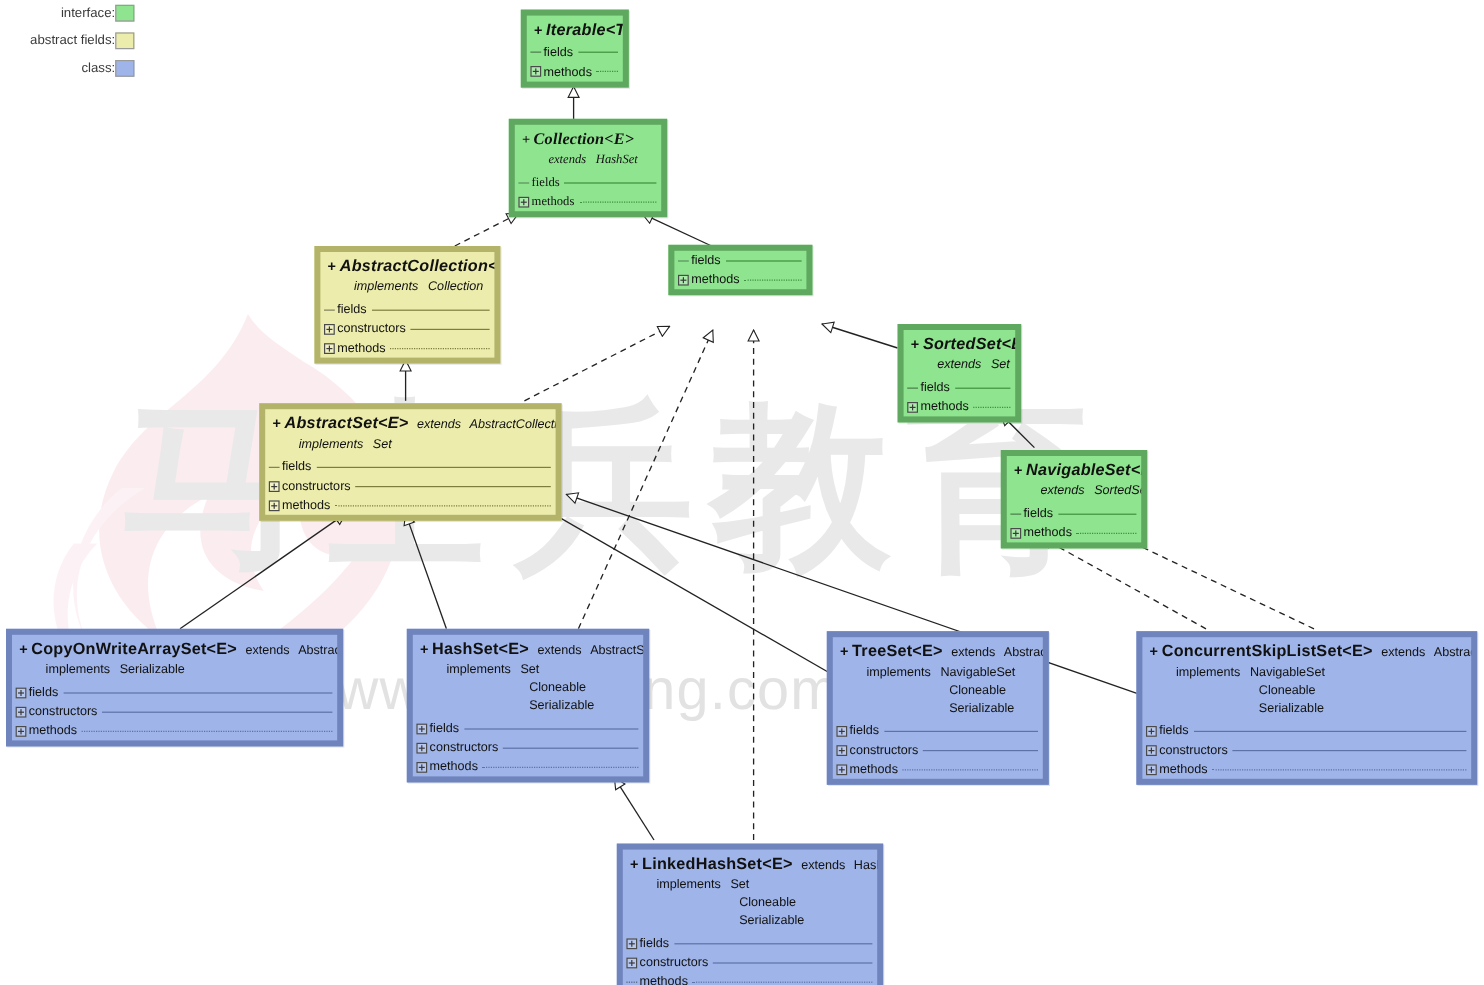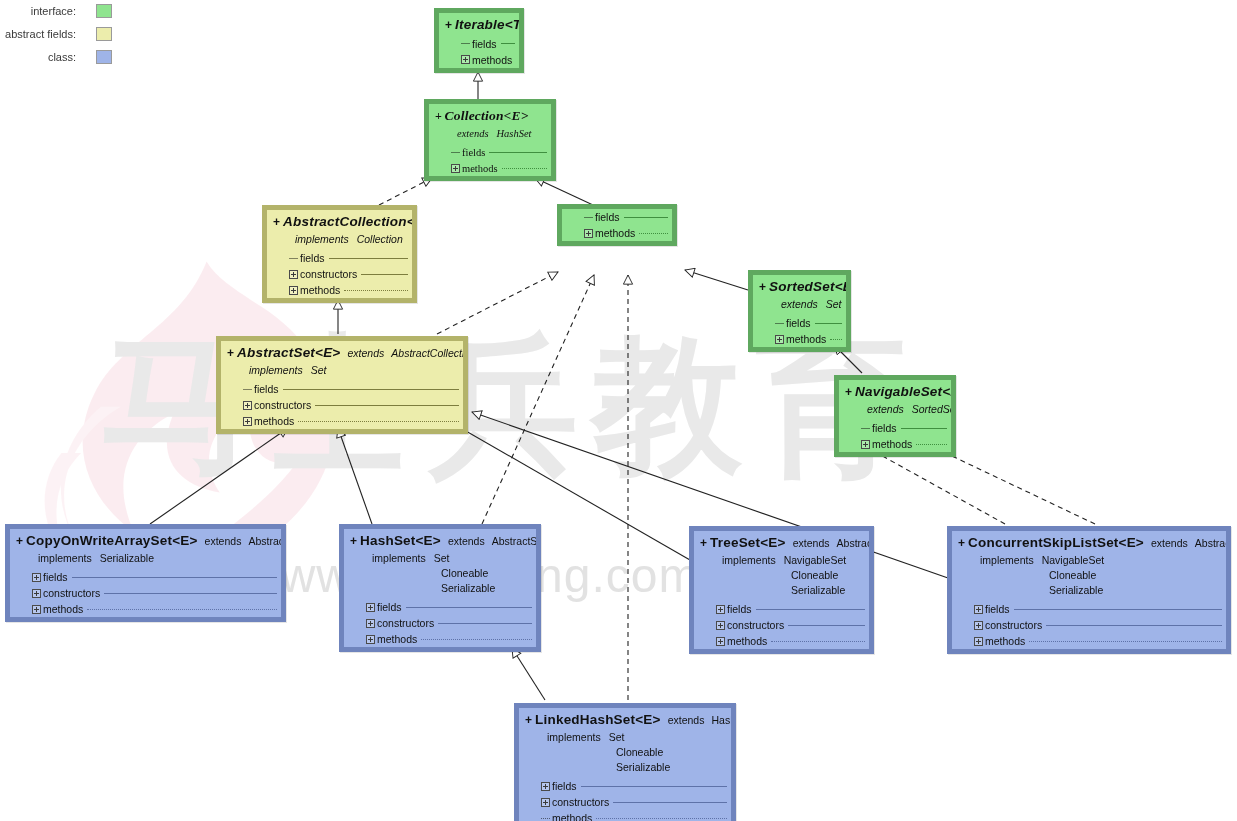--- a/index.html
+++ b/index.html
@@ -58,21 +58,21 @@
   .legend-row {
     position: absolute;
     display: flex;
     align-items: center;
     justify-content: flex-end;
     width: 112px;
   }
   .legend-label {
     font-size: 11px;
     color: #3a3a3a;
-    margin-right: 20px;
+    margin-right: 0;
     white-space: nowrap;
   }
   .legend-swatch {
     width: 16px; height: 14px;
     border: 1px solid #9a9a9a;
     box-sizing: border-box;
   }
 
   
   svg.edges {
@@ -127,21 +127,20 @@
   .uml-impl-row { display: block; }
   .uml-impl-row .pad { display: inline-block; }
 
   .uml-sect {
     display: flex;
     align-items: center;
     height: 16px;
     padding: 0 4px 0 3px;
     font-size: 10.5px;
     white-space: nowrap;
-    margin-left: 19px;
   }
   .uml-sect .sect-label { margin: 0 4px 0 2px; }
   .uml-sect .rule { flex: 1 1 auto; height: 0; border-top: 1px solid rgba(0,0,0,.45); }
   .uml-sect.dotted .rule { border-top: 1px dotted rgba(0,0,0,.5); }
   .uml.cls .uml-sect .rule { border-top-color: #5e72a8; }
   .uml.cls .uml-sect.dotted .rule { border-top: 1px dotted #5e72a8; }
   .uml.iface .uml-sect .rule { border-top-color: #3f8f3f; }
   .uml.iface .uml-sect.dotted .rule { border-top: 1px dotted #3f8f3f; }
   .uml.abs .uml-sect .rule { border-top-color: #7d7d3e; }
   .uml.abs .uml-sect.dotted .rule { border-top: 1px dotted #7d7d3e; }

